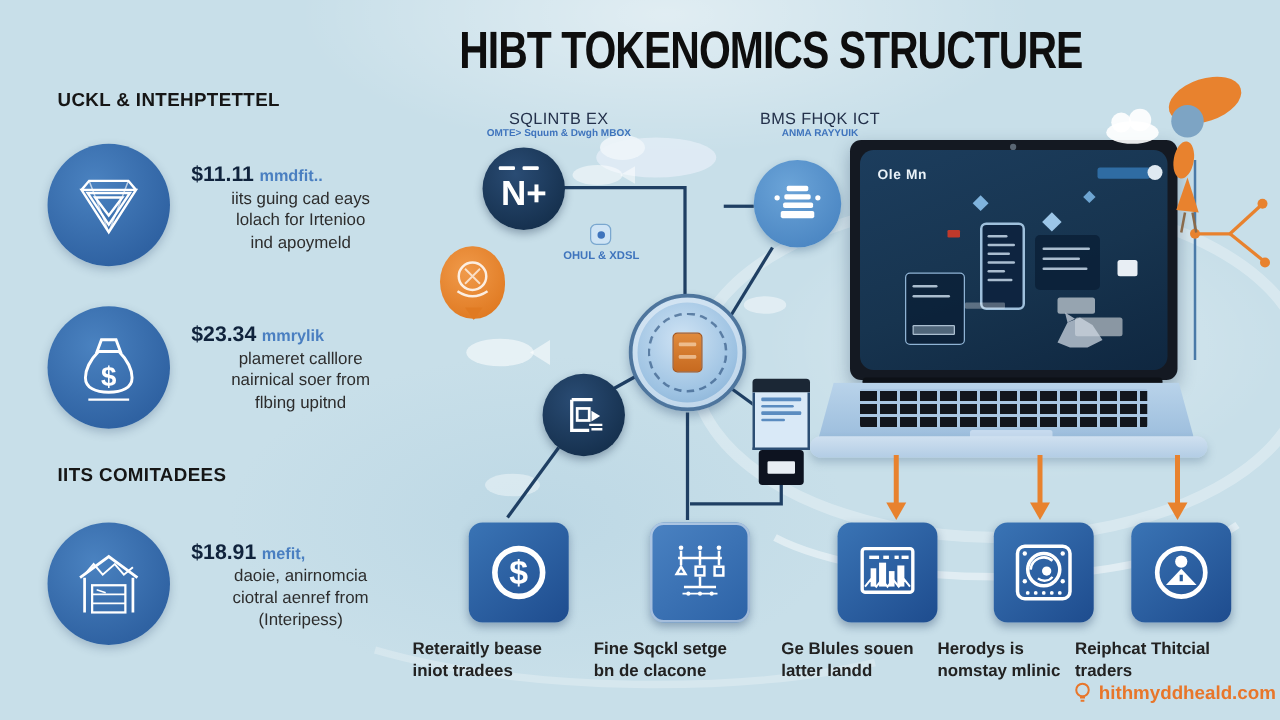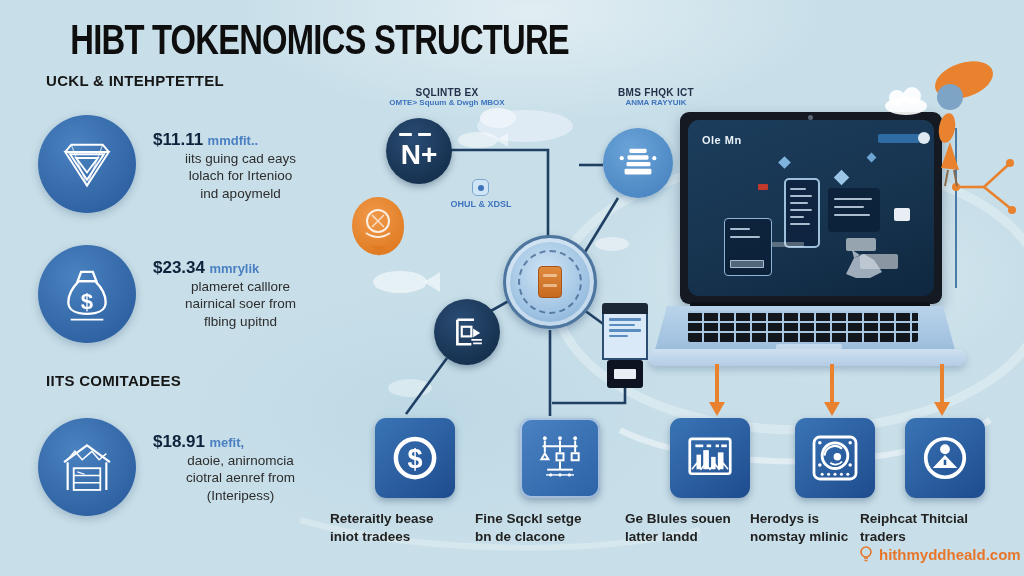--- a/index.html
+++ b/index.html
@@ -9,39 +9,39 @@
     position:relative; width:1024px; height:576px; overflow:hidden;
     background:
       radial-gradient(ellipse 420px 160px at 52% 2%, rgba(255,255,255,.45), transparent 70%),
       radial-gradient(ellipse 320px 170px at 80% 48%, rgba(255,255,255,.30), transparent 65%),
       radial-gradient(ellipse 380px 200px at 42% 72%, rgba(176,208,224,.45), transparent 65%),
       #c8dfe9;
   }
   .abs { position:absolute; }
 
   
-  .title-wrap { left:0; top:16px; width:936px; text-align:left; }
+  .title-wrap { left:0; top:16px; width:936px; text-align:right; }
   .title-wrap span {
     display:inline-block; transform:scaleX(.78); transform-origin:center;
     font-size:42px; font-weight:bold; letter-spacing:-1px; color:#0e0e0e;
   }
 
   
   .side-header { font-size:15px; font-weight:bold; color:#161616; letter-spacing:.3px; }
   .blue-circle {
     border-radius:50%; background:radial-gradient(circle at 38% 32%, #4a82c0, #2f62a2 75%);
     box-shadow:0 3px 8px rgba(30,60,100,.25);
     display:flex; align-items:center; justify-content:center;
   }
   .stat-amount { font-size:17px; font-weight:bold; color:#10233c; }
   .stat-suffix { font-size:13px; font-weight:bold; color:#4a7fc1; }
   .stat-line { font-size:13.5px; color:#2d2d2d; line-height:1.28;text-align:center; }
 
   
-  .mini-label-title { font-size:10px; font-weight:bold; color:#23304a; letter-spacing:.3px; }
+  .mini-label-title { font-size:13px; font-weight:normal; color:#23304a; letter-spacing:.3px; }
   .mini-label-sub { font-size:8px; font-weight:bold; color:#3f74bd; }
 
   .navy-circle {
     border-radius:50%; background:radial-gradient(circle at 40% 32%, #2a4c74, #16314f 75%);
     box-shadow:0 3px 7px rgba(20,40,70,.35);
     display:flex; align-items:center; justify-content:center;
   }
   .mid-circle {
     border-radius:50%; background:radial-gradient(circle at 40% 32%, #6ba4d8, #4d88c4 75%);
     box-shadow:0 3px 7px rgba(30,70,110,.3);

